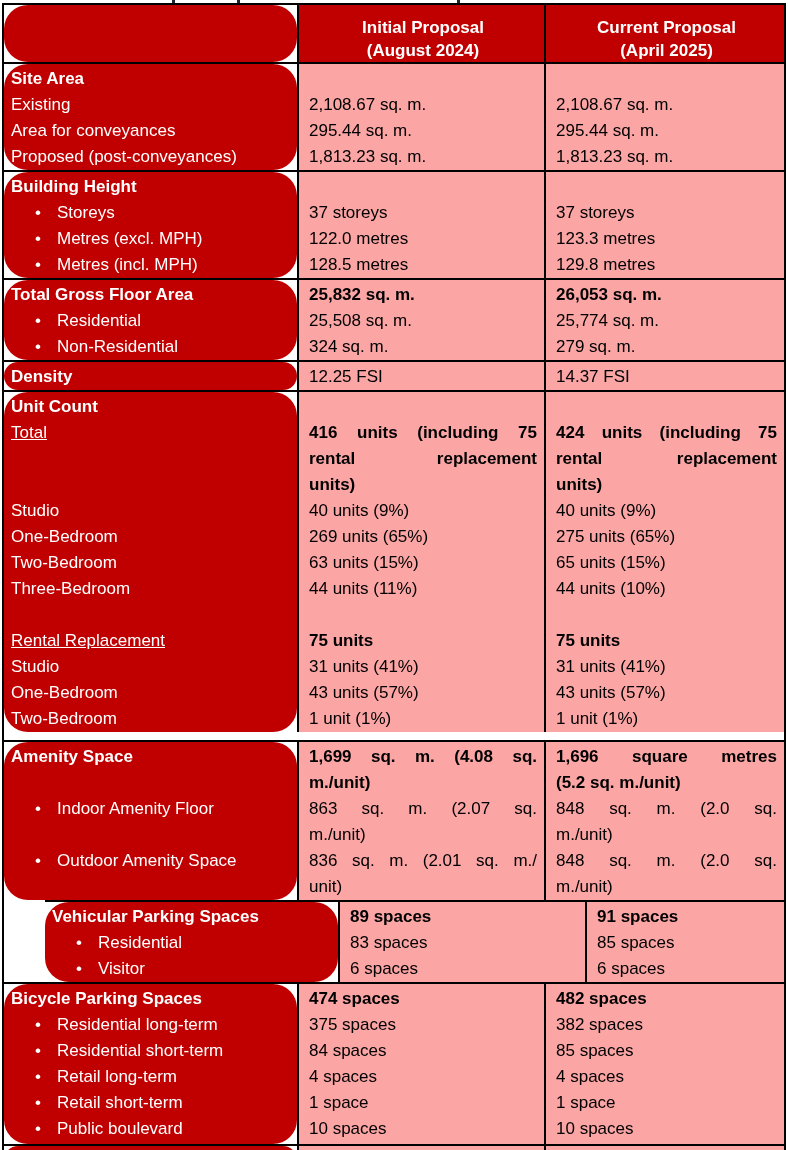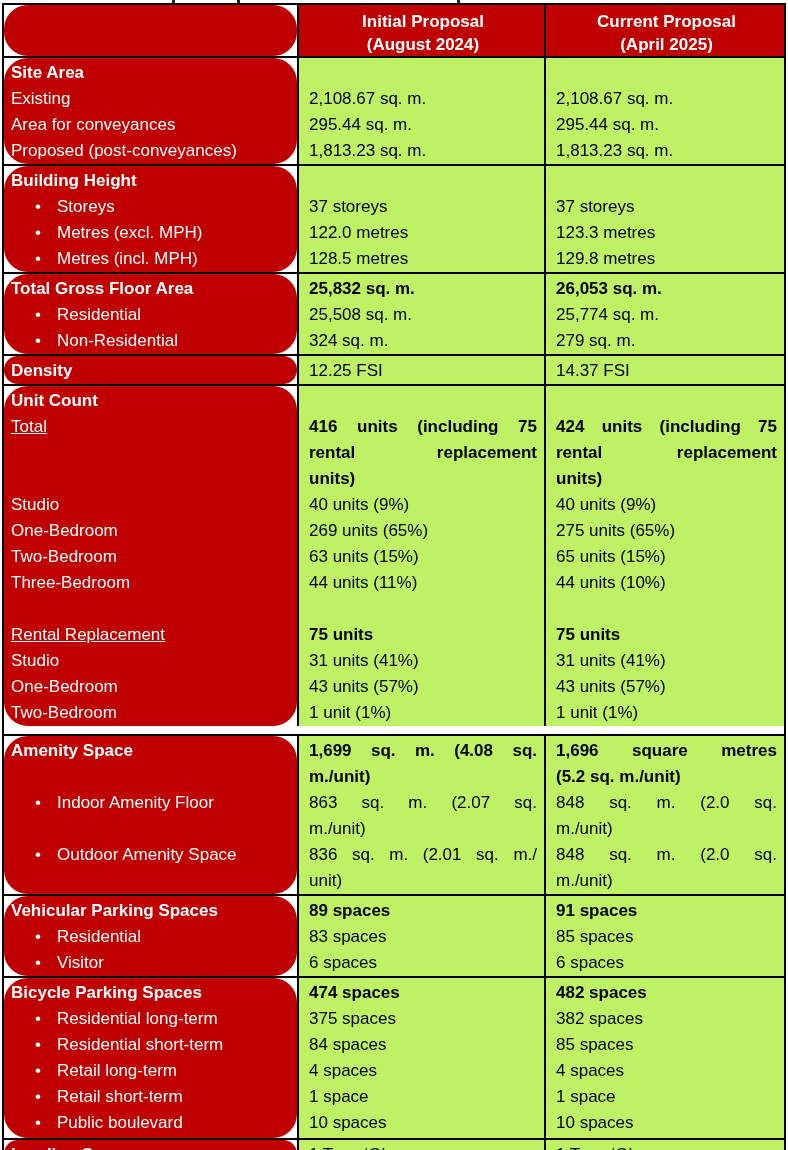--- a/index.html
+++ b/index.html
@@ -35,26 +35,26 @@
     flex: 0 0 293px;
     background: #c00000;
     color: #ffffff;
     padding: 2px 4px 0 7px;
     border-radius: 24px;
   }
   .data-cell {
     flex: 0 0 247px;
     width: 247px;
     border-left: 2px solid #000000;
-    background: #bef264;
+    background: #fca5a5;
     padding: 2px 7px 0 10px;
   }
   .data-cell.last { flex: 1 1 auto; width: auto; }
 
-  .header-row .cell { background: #c00000; padding-top: 5px; }
+  .header-row .cell { background: #c00000; padding-top: 11px; }
   .hline {
     height: 23px;
     line-height: 23px;
     text-align: center;
     color: #ffffff;
     font-weight: bold;
     white-space: nowrap;
   }
 
   .line { height: 26px; line-height: 26px; white-space: nowrap; }
@@ -69,21 +69,21 @@
   }
   .line.bl { position: relative; padding-left: 46px; }
   .line.bl .dot { position: absolute; left: 24px; top: 0; text-decoration: none; }
 
   
   .section-site-area        { min-height: 106px; }
   .section-building-height  { min-height: 106px; }
   .section-total-gfa        { min-height: 78px; }
   .section-density          { min-height: 28px; }
   .section-amenity-space    { min-height: 156px; margin-top: 8px; }
-  .section-vehicular-parking{ min-height: 80px; }
+  .section-vehicular-parking{ min-height: 80px; margin-left: 41px; }
   .section-bicycle-parking  { min-height: 160px; }
   .section-loading-spaces   { min-height: 28px; }
 </style>
 </head>
 <body>
 
 <div class="caption-strip">
   <div class="frag frag1"></div>
   <div class="frag frag2"></div>
   <div class="frag frag3"></div>

